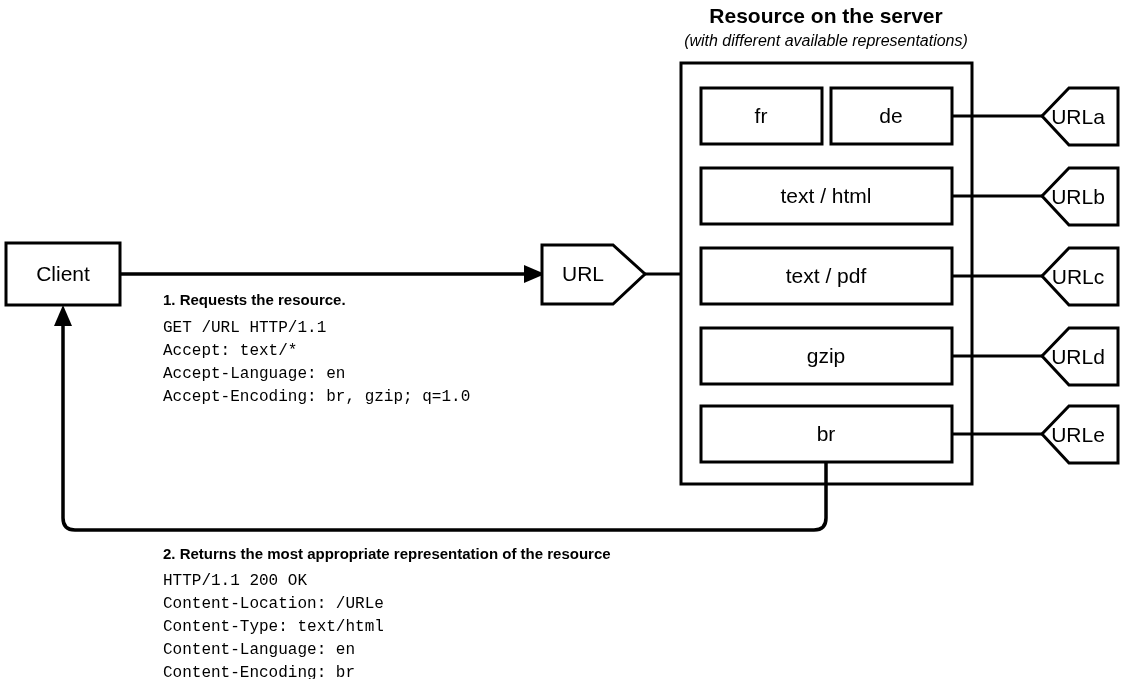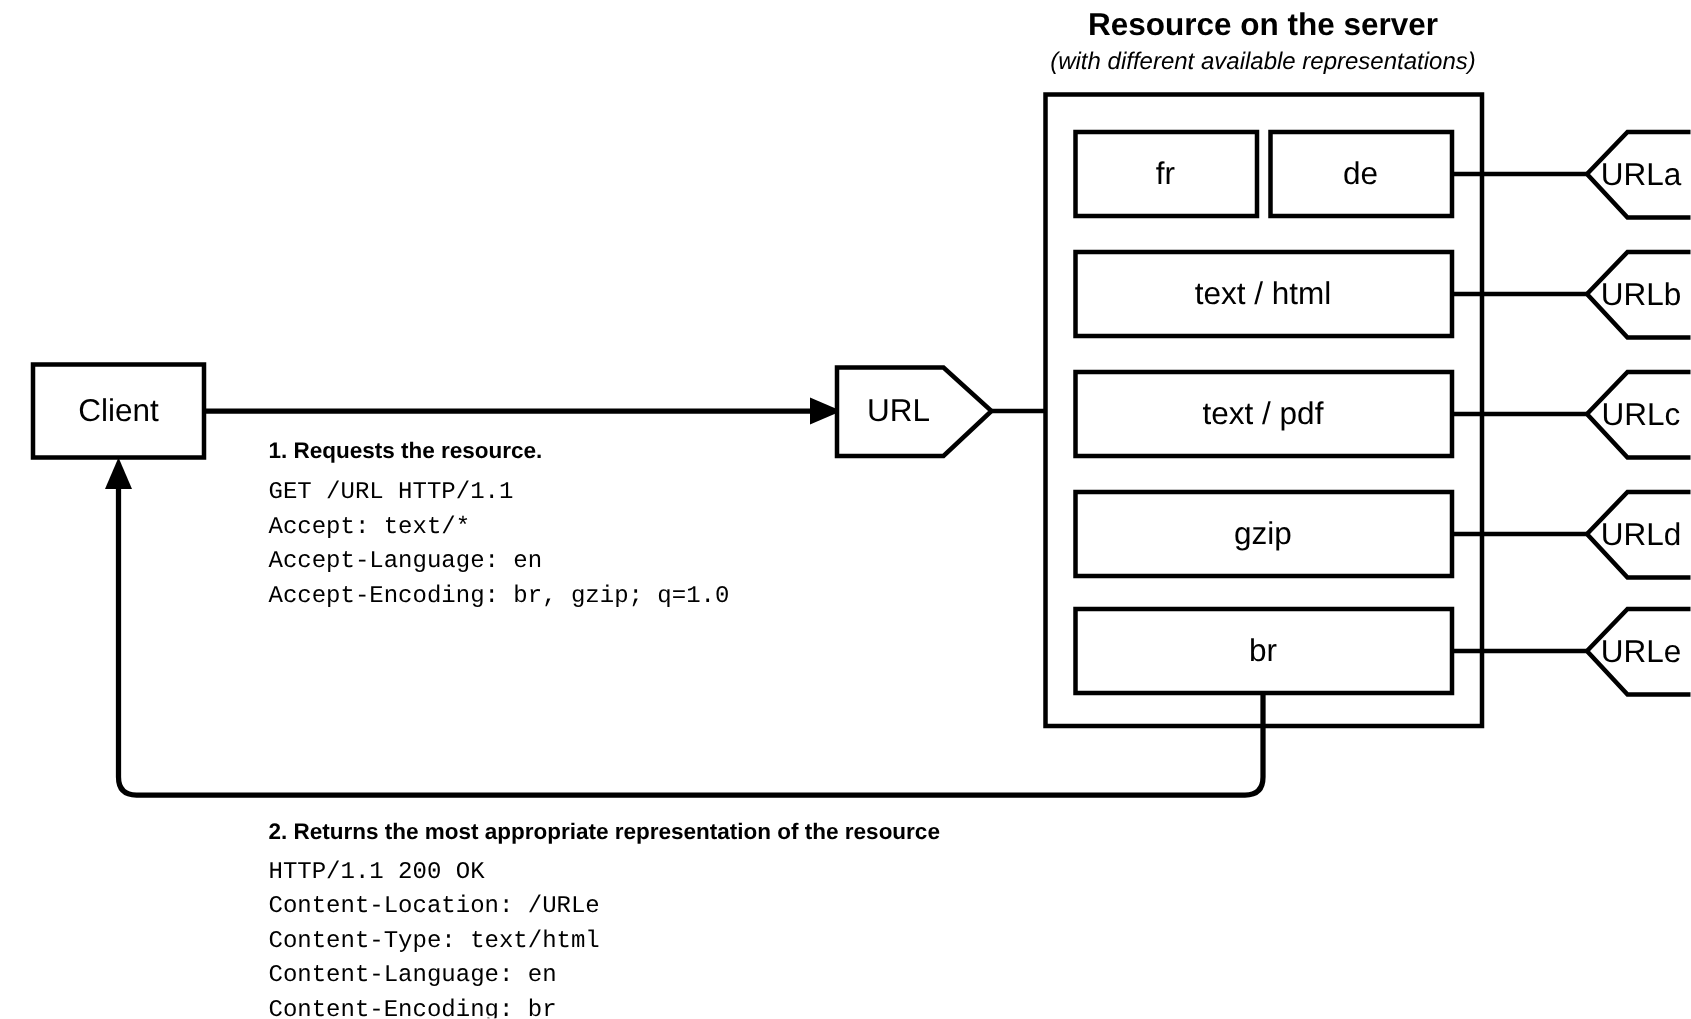--- a/index.html
+++ b/index.html
@@ -10,21 +10,21 @@
   body {
     width: 1127px;
     height: 679px;
     position: relative;
     overflow: hidden;
     font-family: "Liberation Sans", sans-serif;
     color: #000000;
   }
   #diagram-root {
     position: absolute;
-    left: 16px; top: 0;
+    left: 0; top: 0;
     width: 893px;
     height: 679px;
   }
   svg { display: block; }
 
   .node-label {
     font-family: "Liberation Sans", sans-serif;
     font-size: 21px;
     fill: #000000;
     text-anchor: middle;

